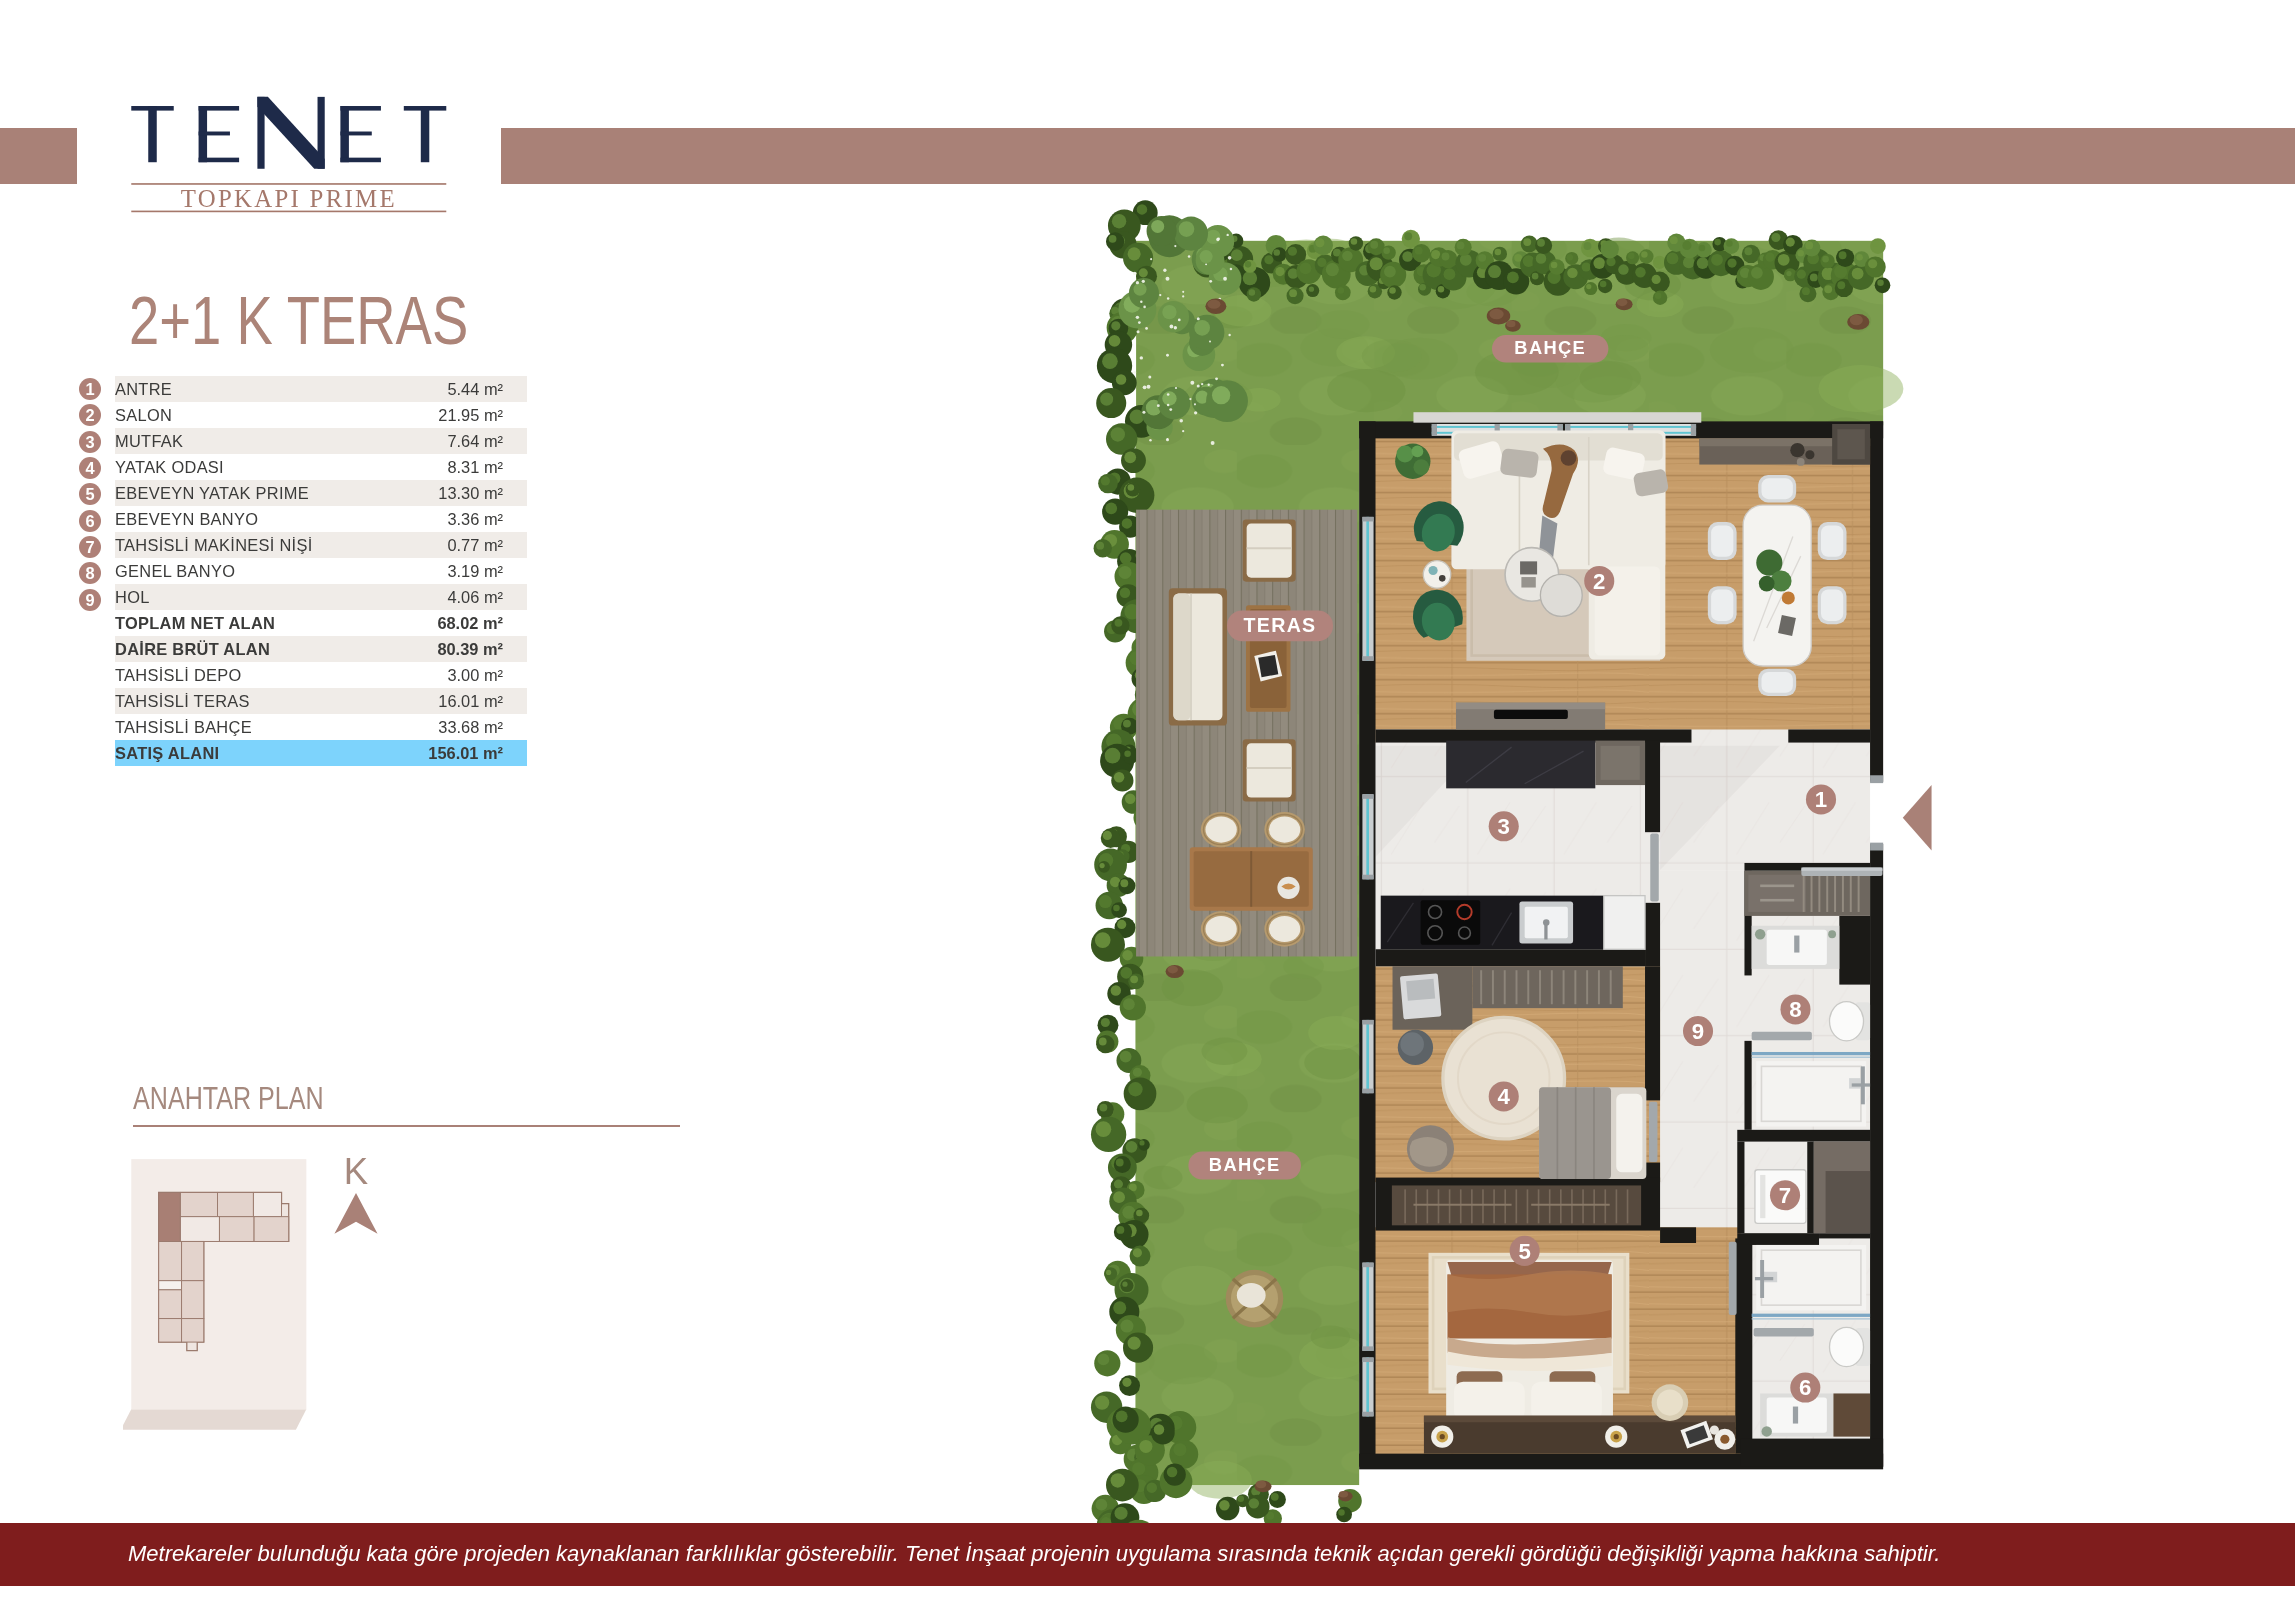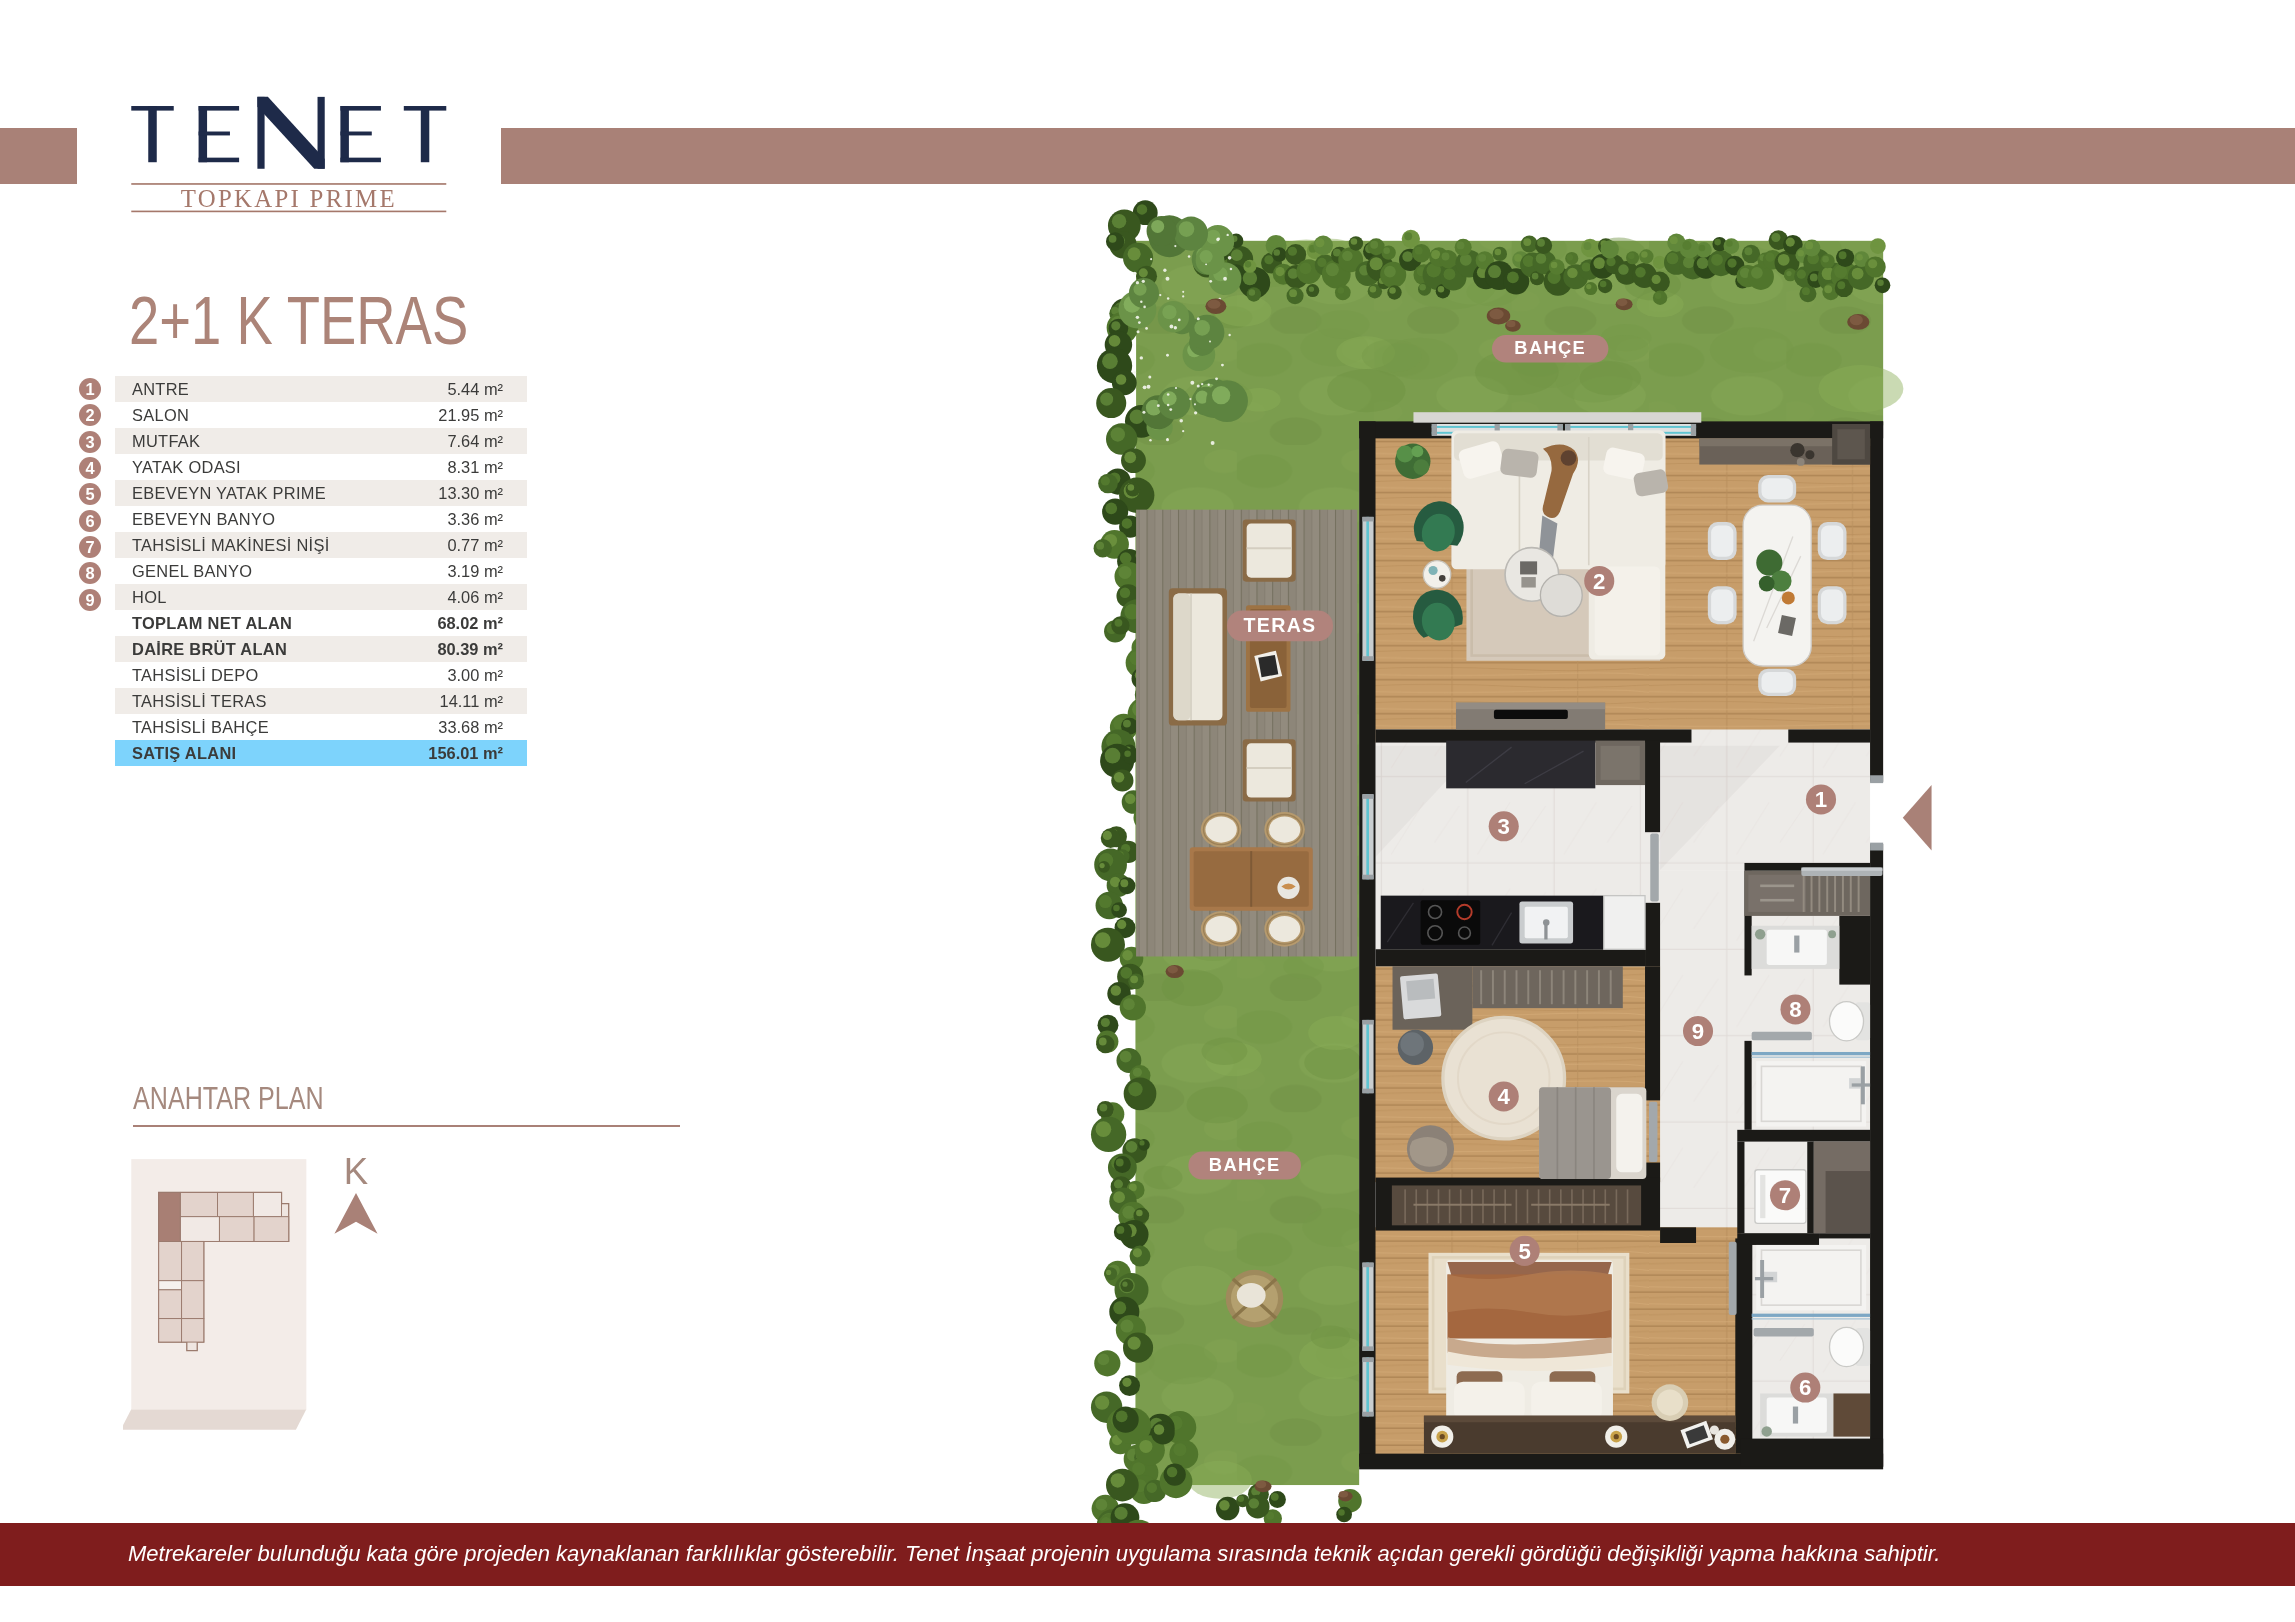--- a/index.html
+++ b/index.html
@@ -1,20 +1,20 @@
 <!DOCTYPE html>
 <html style="font-size:10.5px"><head><meta charset="utf-8">
 <style>
 html,body{margin:0;padding:0;}
 .page{position:relative;width:2295px;height:1623px;background:#ffffff;overflow:hidden;font-family:"Liberation Sans",sans-serif;}
 .row{display:flex;justify-content:space-between;align-items:center;height:26px;font-size:16.4px;color:#3b3b3a;}
 .rb{background:#f0ece8;}
 .rw{background:#ffffff;}
 .rs{background:#7dd3fc;}
-.lab{padding-left:17px;letter-spacing:0.3px;}
+.lab{padding-left:0;letter-spacing:0.3px;}
 .val{padding-right:24px;}
 .numc{position:absolute;left:79px;width:22px;height:22px;border-radius:50%;background:#ae8077;color:#fff;
  font-size:16.4px;font-weight:bold;display:flex;align-items:center;justify-content:center;}
 </style></head>
 <body>
 <div class="page">
 
 <div style="position:absolute;left:0;top:128px;width:77px;height:56px;background:#a98177"></div>
 
 <div style="position:absolute;left:501px;top:128px;width:1795px;height:56px;background:#a98177"></div>
@@ -91,21 +91,21 @@
 <div class="row rb" style="font-weight:bold">
         <span class="lab">DAİRE BRÜT ALAN</span>
         <span class="val">80.39 m²</span>
       </div>
 <div class="row rw">
         <span class="lab">TAHSİSLİ DEPO</span>
         <span class="val">3.00 m²</span>
       </div>
 <div class="row rb">
         <span class="lab">TAHSİSLİ TERAS</span>
-        <span class="val">14.11 m²</span>
+        <span class="val">16.01 m²</span>
       </div>
 <div class="row rw">
         <span class="lab">TAHSİSLİ BAHÇE</span>
         <span class="val">33.68 m²</span>
       </div>
 <div class="row rs" style="font-weight:bold">
         <span class="lab">SATIŞ ALANI</span>
         <span class="val">156.01 m²</span>
       </div>
 </div>

